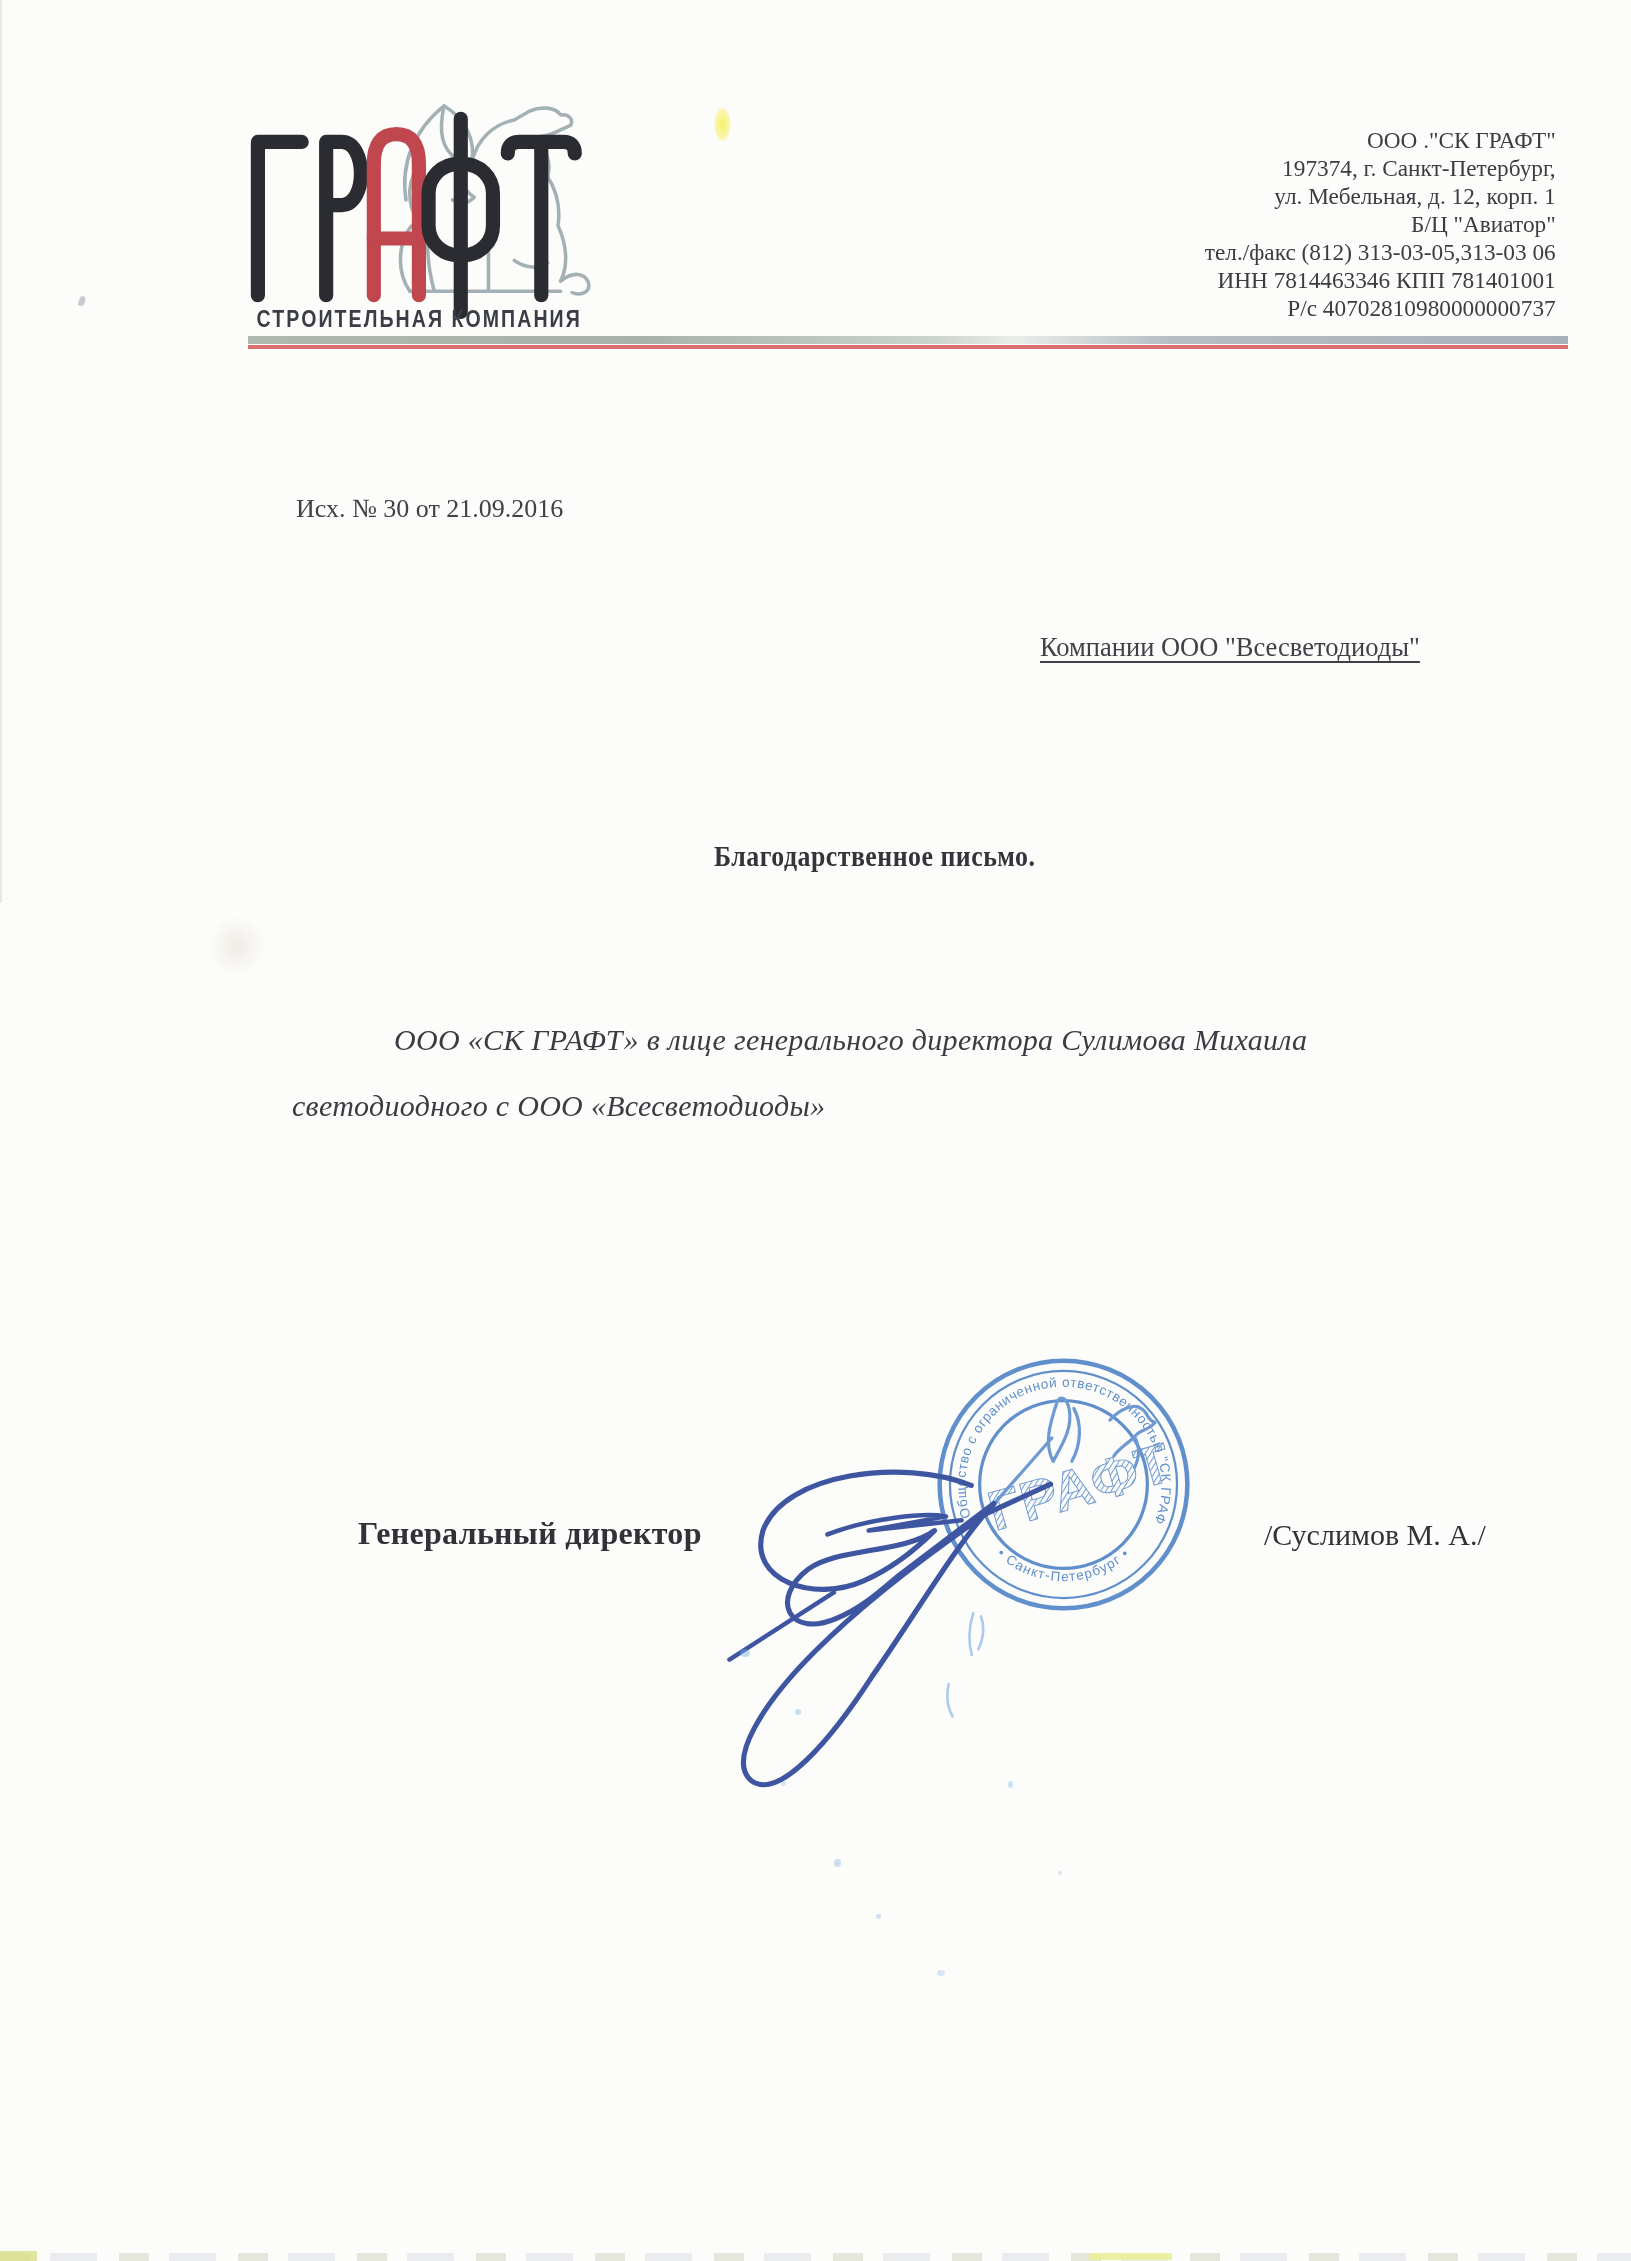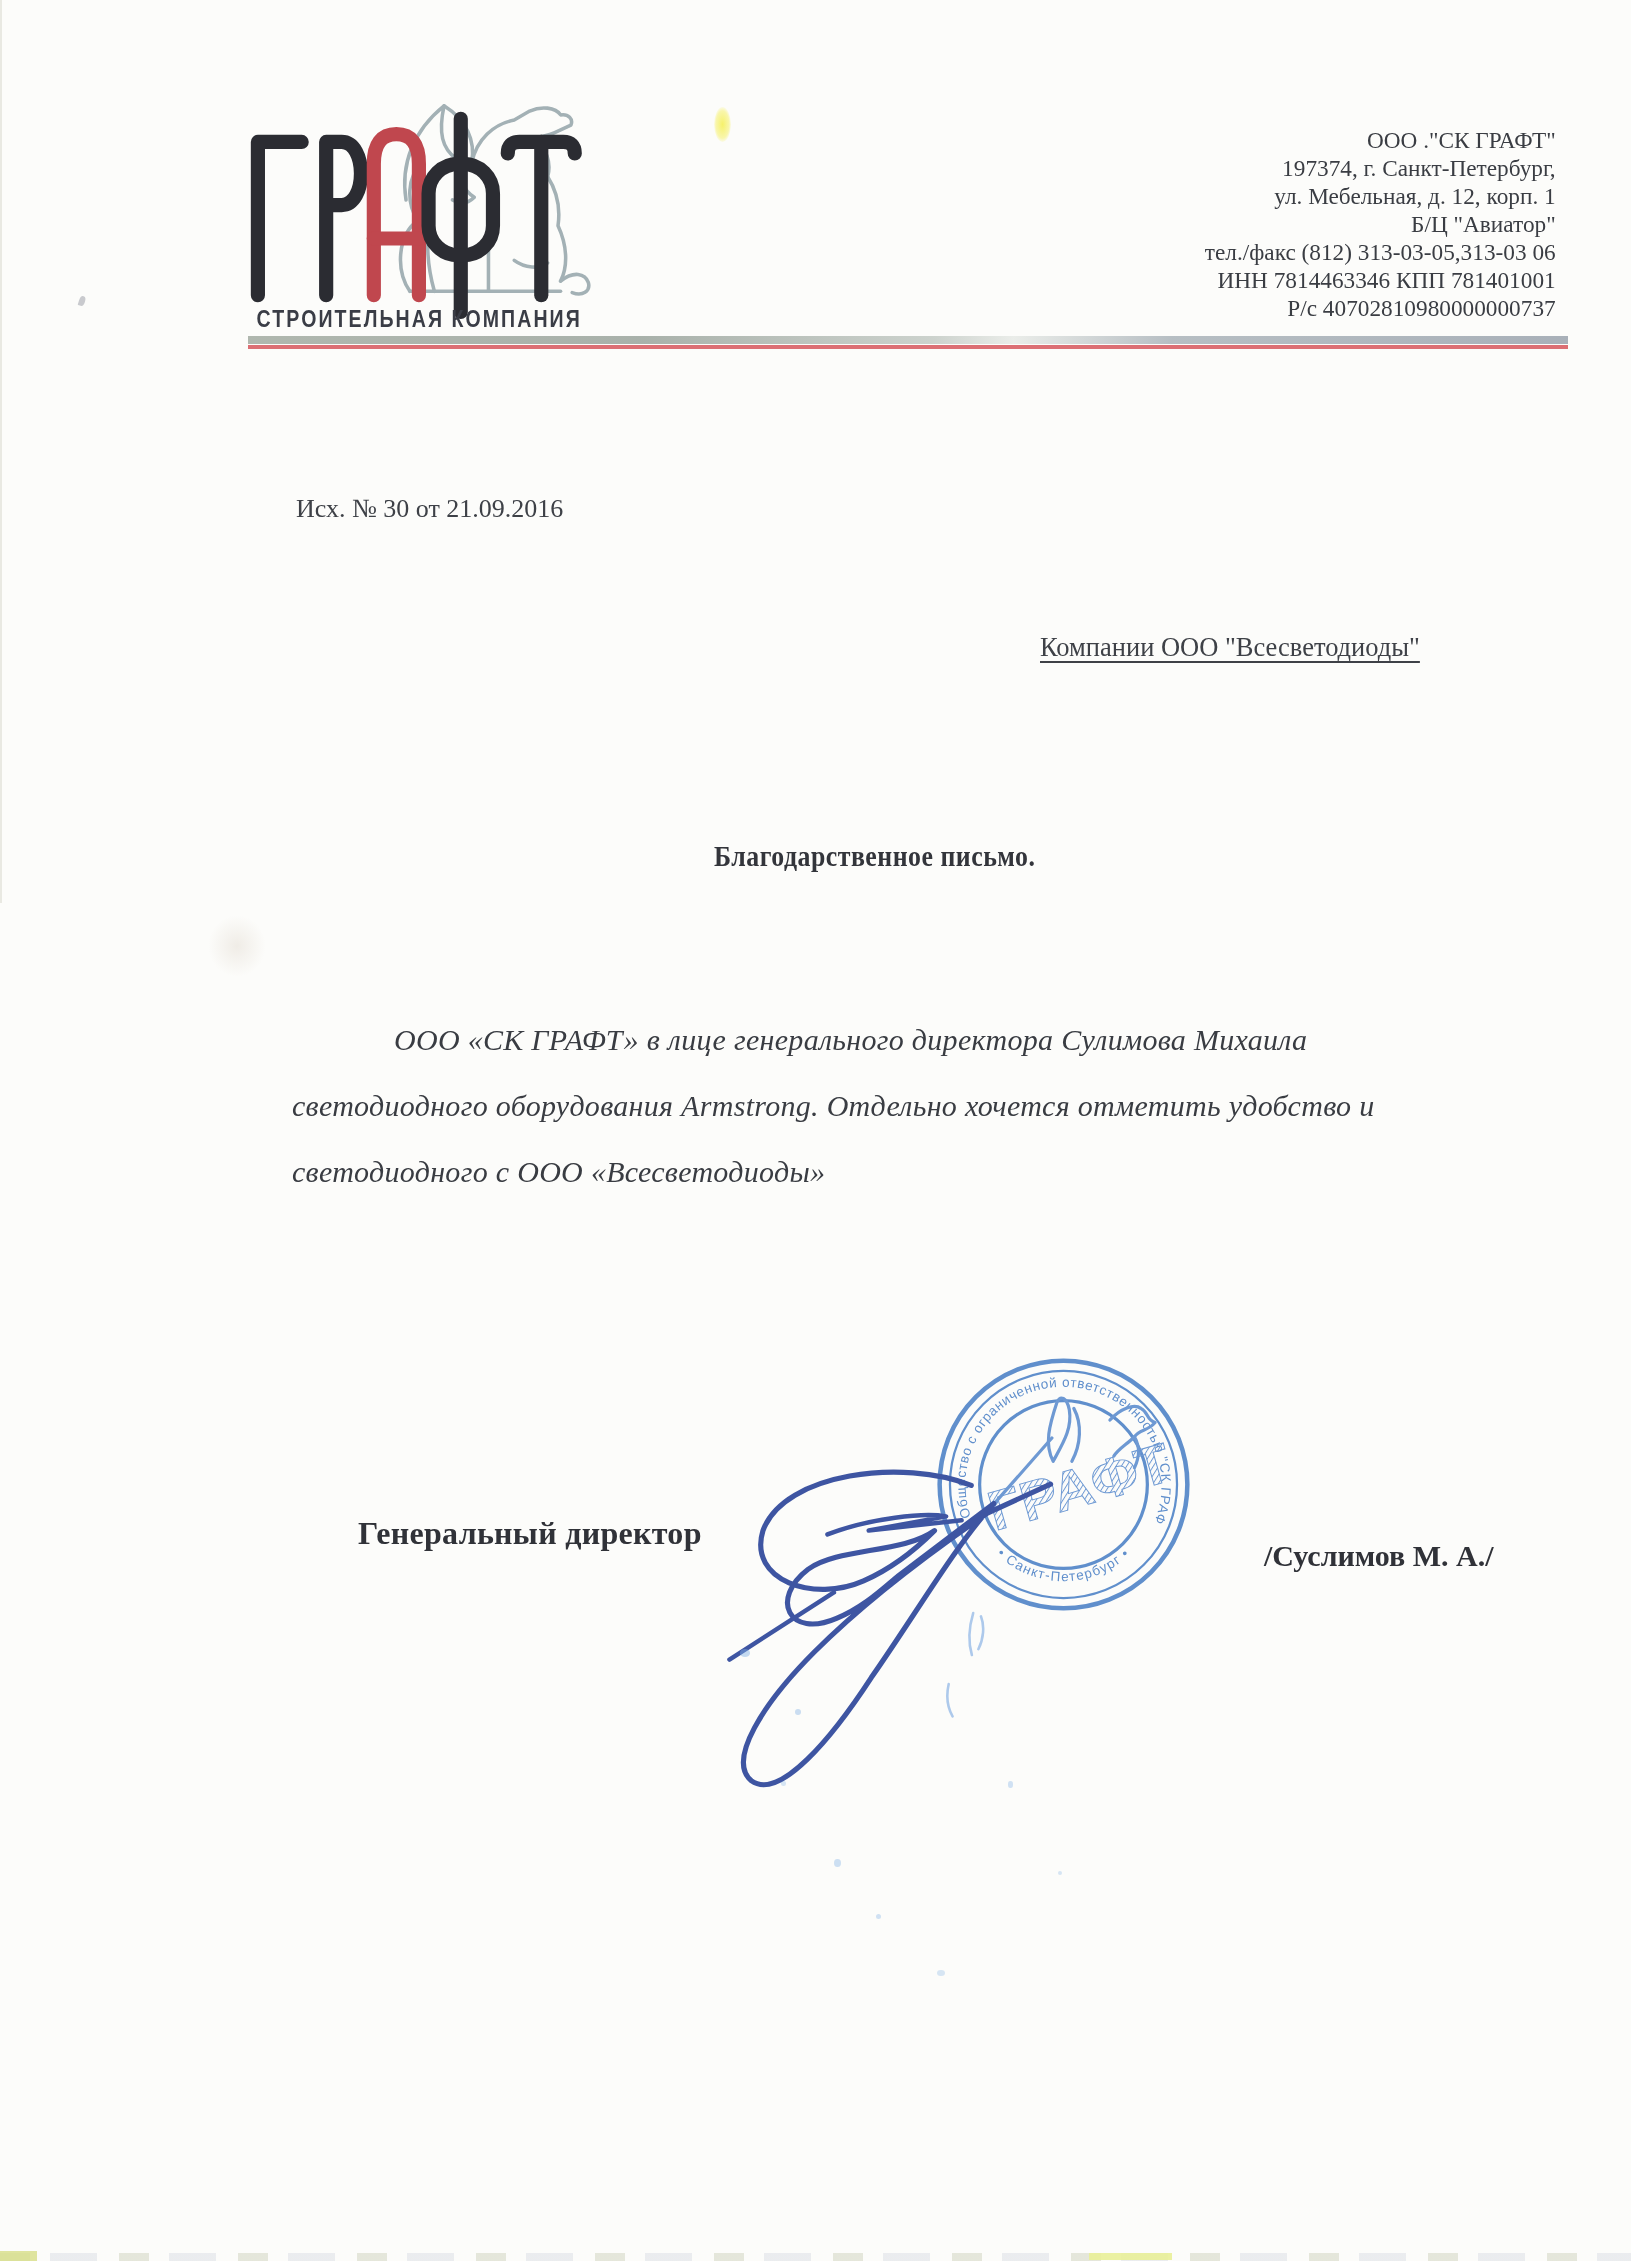--- a/index.html
+++ b/index.html
@@ -37,21 +37,21 @@
   }
   .letter-title{
     left:714px;top:839px;font-size:30px;font-weight:bold;color:#33353b;
     transform:scaleX(.86);transform-origin:left top;letter-spacing:0.6px;
     white-space:nowrap;
   }
   .body-text{left:292px;top:1007px;width:1226px;font-size:30px;color:#393c42;}
   .body-text .line{height:66px;line-height:66px;white-space:nowrap;letter-spacing:0.3px;font-style:italic;}
   .body-text .line.indent{text-indent:102px;}
   .sig-position{left:310px;top:1515px;font-size:32px;font-weight:bold;color:#303238;letter-spacing:0.3px;white-space:nowrap;margin-left:48px;}
-  .sig-name{left:1264px;top:1518px;font-size:30px;font-weight:bold;color:#303238;white-space:nowrap;margin-top:21px;}
+  .sig-name{left:1264px;top:1518px;font-size:30px;font-weight:normal;color:#303238;white-space:nowrap;}
   
   .edge-left{left:0;top:0;width:1.9px;height:903px;background:#e3e3dc;opacity:.8;}
   .speck-comma{left:79px;top:296px;width:5.8px;height:10.3px;border-radius:60% 60% 60% 10%;
     background:#8c8f98;opacity:.45;transform:rotate(18deg);}
   .yellow-dash{left:714px;top:107px;width:17px;height:35px;border-radius:50%;
     background:radial-gradient(ellipse at center,#f6f16b 0%,rgba(246,241,107,.55) 55%,rgba(246,241,107,0) 75%);}
   .smudge{left:208px;top:915px;width:58px;height:62px;border-radius:50%;
     background:radial-gradient(ellipse at center,rgba(196,180,160,.22),rgba(196,180,160,0) 70%);}
   .bottom-strip{
     left:0;bottom:0;width:1631px;height:7.7px;opacity:.8;
@@ -118,21 +118,20 @@
 </div>
 
 <div class="abs ref-line">Исх. № 30 от 21.09.2016</div>
 
 <div class="abs addressee">Компании ООО "Всесветодиоды"</div>
 
 <div class="abs letter-title">Благодарственное письмо.</div>
 
 <div class="abs body-text">
   <div class="line indent">ООО «СК ГРАФТ» в лице генерального директора Сулимова Михаила</div>
-  <div class="line">светодиодного оборудования Armstrong. Отдельно хочется отметить удобство и</div>
   <div class="line">светодиодного с ООО «Всесветодиоды»</div>
 </div>
 
 <div class="abs sig-position">Генеральный директор</div>
 <div class="abs sig-name">/Суслимов М. А./</div>
 
 <svg class="abs" style="left:919px;top:1340px;" width="289" height="289" viewBox="0 0 448 448">
   <defs>
     <pattern id="stampHatch" width="7" height="7" patternUnits="userSpaceOnUse" patternTransform="rotate(48)">
       <rect width="7" height="7" fill="none"></rect>

